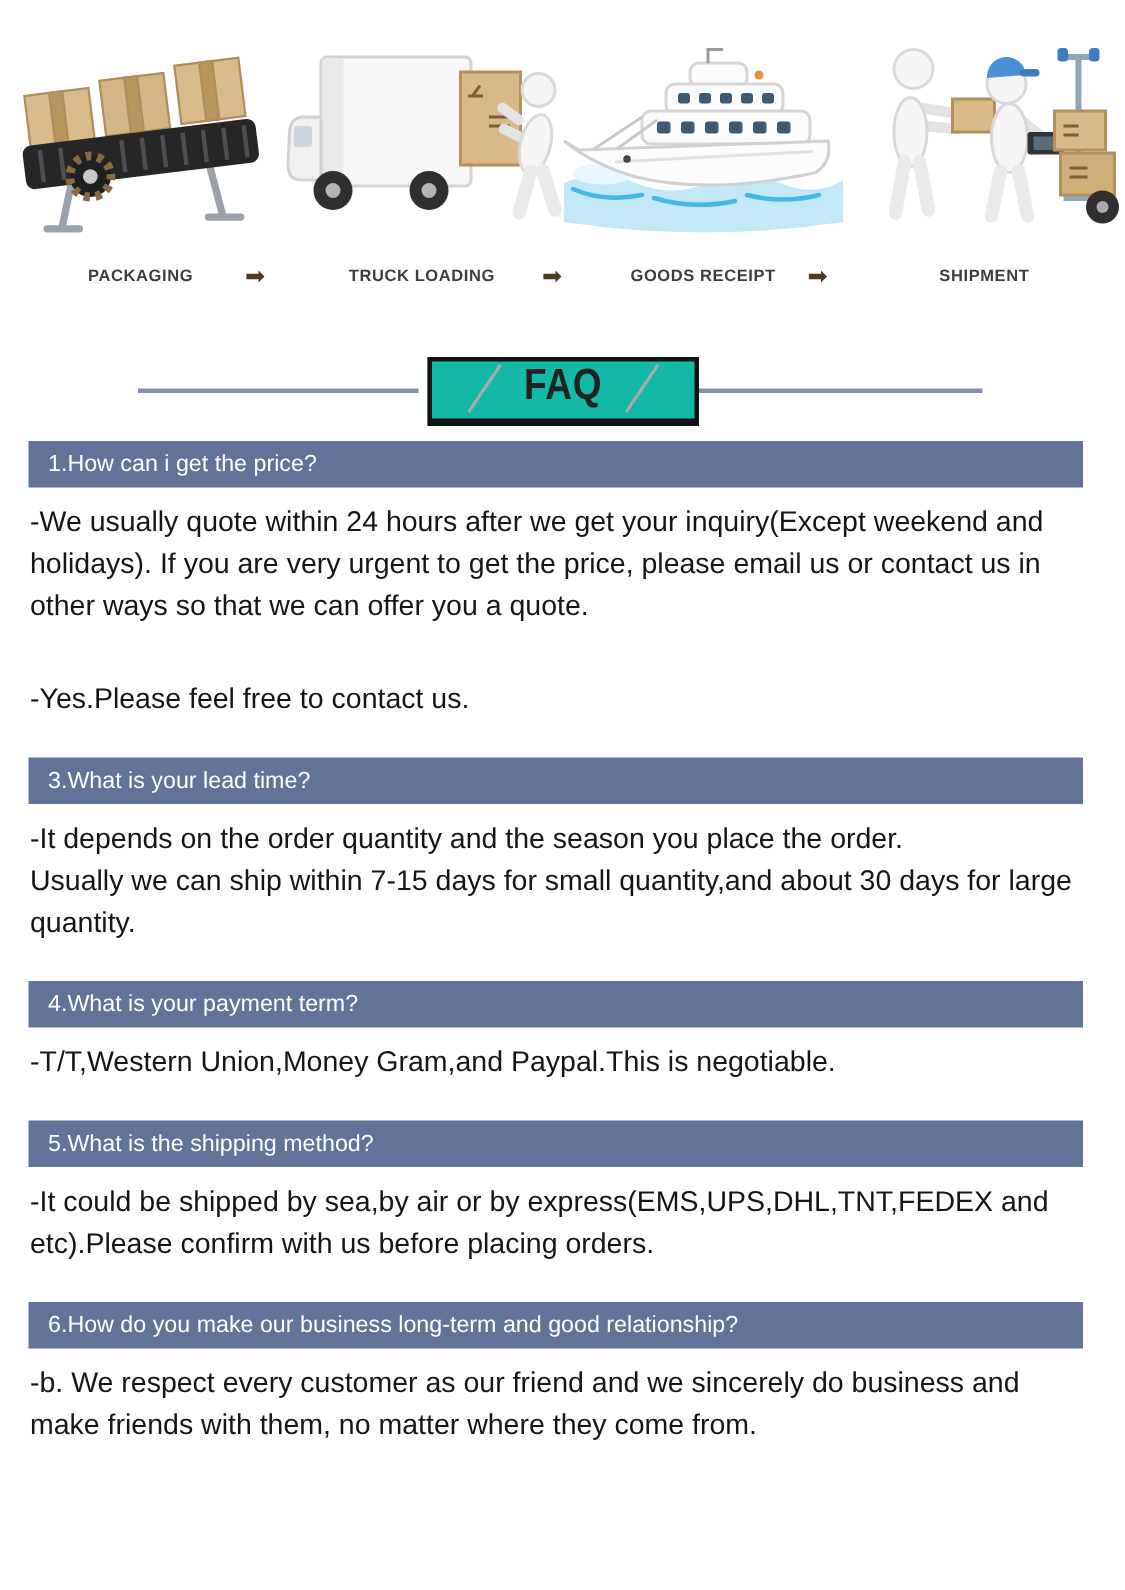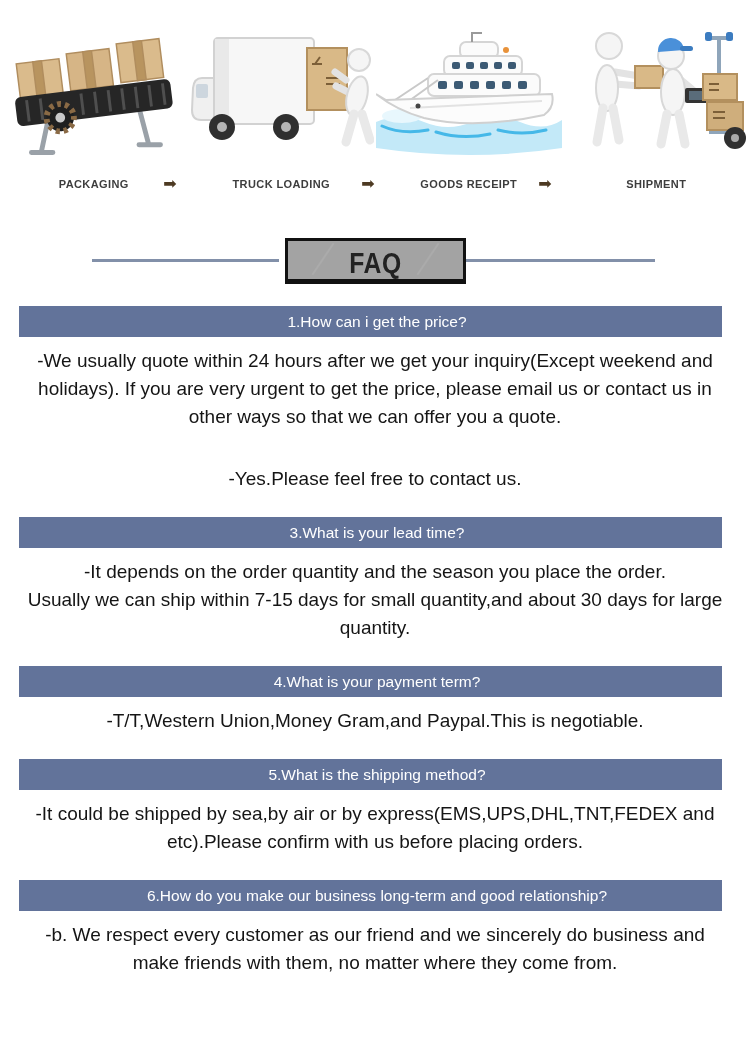--- a/index.html
+++ b/index.html
@@ -20,33 +20,33 @@
     position:absolute;top:1px;transform:translateX(-50%);
     color:var(--arrow,#4d3a22);font-size:16px;font-family:"DejaVu Sans",sans-serif;line-height:22px;
   }
   .a1{left:170px}.a2{left:368px}.a3{left:545px}
   
   .faq-header{margin-top:42px;position:relative;height:46px;display:flex;align-items:center;justify-content:center;}
   .hline{position:absolute;top:21px;height:3px;background:var(--divider-line,#8290a9);}
   .hline.left{left:92px;width:187px;}
   .hline.right{right:95px;width:199px;}
   .faq-box{
-    position:relative;width:175px;height:38px;background:#a3a3a3;
+    position:relative;width:175px;height:38px;background:#14b8a6;
     border:3px solid var(--faq-box-border,#111);border-bottom-width:5px;
-    display:flex;align-items:flex-end;justify-content:center;z-index:2;
+    display:flex;align-items:flex-start;justify-content:center;z-index:2;
   }
   .faq-title{
     font-size:26px;font-weight:bold;color:#222;letter-spacing:.5px;
     transform:scale(.95,1.12);
   }
   .slash{position:absolute;top:17px;width:38px;height:2px;background:#ababab;transform:rotate(-56deg);}
   .slash.sl{left:16px;}
   .slash.sr{right:16px;}
   
-  .faq-list{margin-top:22px;text-align:center;}
+  .faq-list{margin-top:10px;}
   .faq-item{margin-bottom:24px;}
   .faq-q{
     margin:0 28px 0 19px;height:31px;line-height:31px;padding-left:13px;
     background:var(--question-bar,#62739a);color:var(--question-text,#fff);
     font-size:15.5px;white-space:nowrap;overflow:hidden;
   }
   .faq-a{margin:0 20px 0 20px;padding-top:10px;font-size:19px;line-height:28px;color:var(--answer-text,#151515);}
   .faq-a p{margin:0;}
   
   .process-img svg{display:block;}

